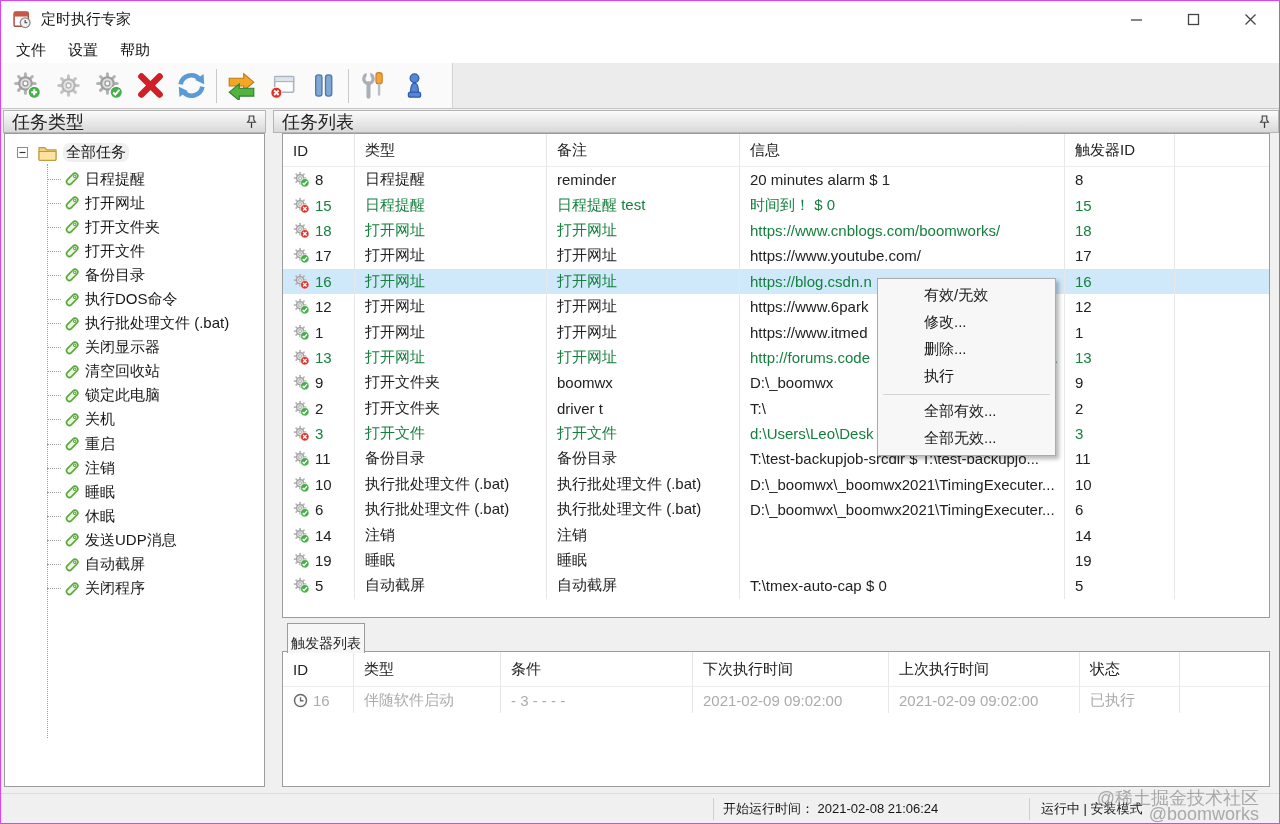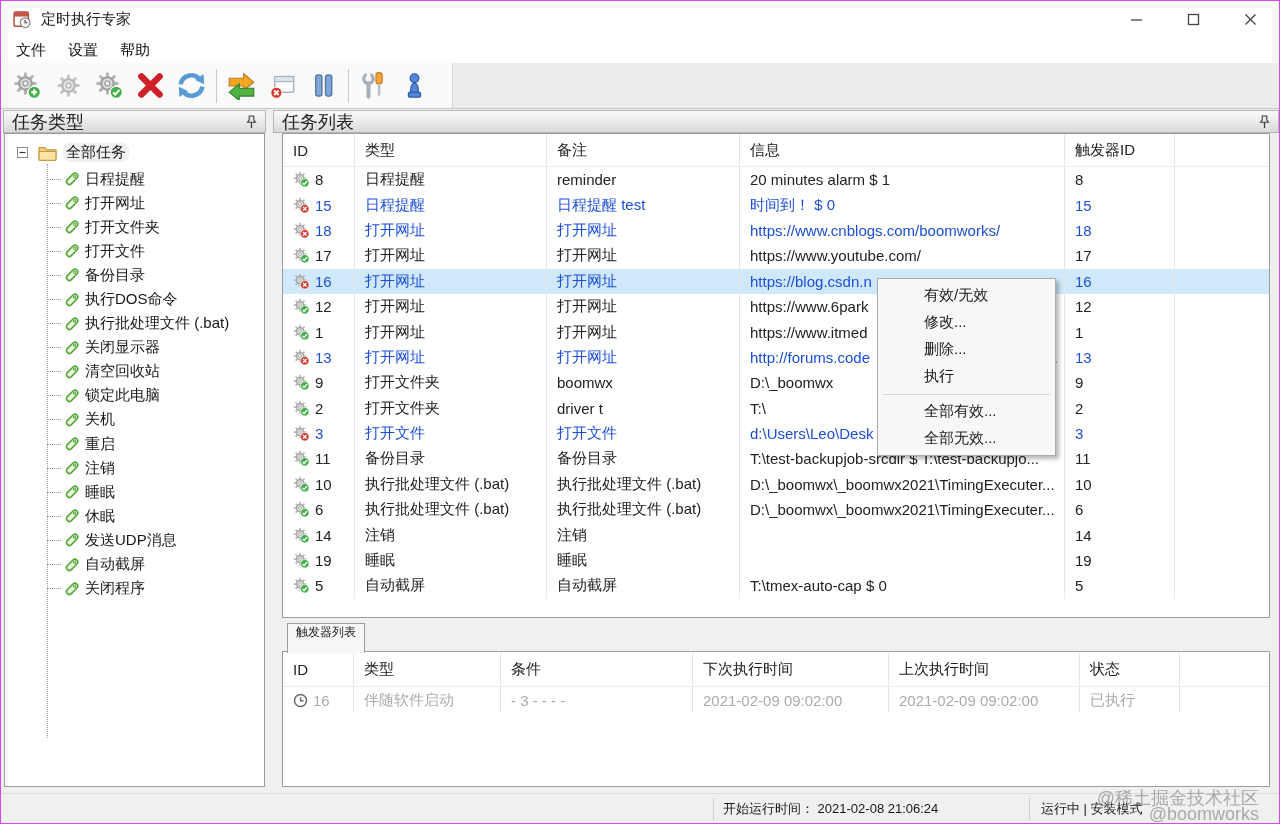--- a/index.html
+++ b/index.html
@@ -44,35 +44,35 @@
   .tag{width:16px;height:16px;flex:0 0 16px;}
   .tree-label{margin-left:5px;white-space:nowrap;}
 
   
   .task-panel{position:absolute;left:281px;top:132px;width:988px;height:485px;background:#fff;border:1px solid #9c9c9c;box-sizing:border-box;overflow:hidden;}
   .thead{display:flex;height:32px;border-bottom:1px solid #ececec;color:#222;font-size:15px;}
   .cell{padding-left:10px;box-sizing:border-box;border-right:1px solid #e7e7e7;height:100%;display:flex;align-items:center;overflow:hidden;white-space:nowrap;}
   .filler{flex:1;border-right:none;}
   .c-id{width:72px;}.c-type{width:192px;}.c-note{width:193px;}.c-info{width:325px;}.c-trig{width:110px;}
   .trow{display:flex;height:25.4px;font-size:15px;color:#222;}
-  .trow.off{color:#1d4ed8;}
+  .trow.off{color:#15803d;}
   .trow.selected .cell{background:#cfe9fb;}
   .row-ic{width:17px;height:17px;margin-right:5px;flex:0 0 17px;}
   .trow.on .b-off{display:none;}
   .trow.off .b-on{display:none;}
   .info-tail{margin-left:auto;padding-right:6px;}
 
   
   .context-menu{position:absolute;left:876px;top:277px;width:177px;background:#f7f7f7;border:1px solid #ababab;box-shadow:3px 3px 4px rgba(0,0,0,.28);padding:3px 0;z-index:10;}
   .cm-item{height:27px;display:flex;align-items:center;padding-left:46px;font-size:15px;color:#1a1a1a;}
   .cm-item.separator{height:8px;padding:0;}
   .cm-item.separator::after{content:"";flex:1;height:1px;background:#d4d4d4;margin:0 5px;}
 
   
-  .trigger-tab{position:absolute;left:286px;top:622px;width:78px;height:30px;background:#f7f7f7;border:1px solid #9c9c9c;border-bottom:none;box-sizing:border-box;display:flex;align-items:flex-start;justify-content:center;font-size:12px;color:#222;z-index:2;}
+  .trigger-tab{position:absolute;left:286px;top:622px;width:78px;height:30px;background:#f7f7f7;border:1px solid #9c9c9c;border-bottom:none;box-sizing:border-box;display:flex;align-items:flex-end;justify-content:center;font-size:14px;color:#222;z-index:2;}
   .trigger-panel{position:absolute;left:281px;top:650px;width:988px;height:136px;background:#fff;border:1px solid #9c9c9c;box-sizing:border-box;overflow:hidden;}
   .t-id{width:71px;}.t-type{width:147px;}.t-cond{width:192px;}.t-next{width:196px;}.t-last{width:191px;}.t-status{width:100px;}
   .trigger-panel .thead{height:34px;}
   .trg-row{display:flex;height:26px;font-size:15px;color:#ababab;}
   .clock{width:15px;height:15px;margin-right:5px;flex:0 0 15px;}
 
   
   .statusbar{position:absolute;left:0;right:0;top:792px;height:31px;background:#f0f0f0;border-top:1px solid #dcdcdc;font-size:13px;color:#161616;}
   .sb-sep{position:absolute;top:4px;width:1px;height:22px;background:#cfcfcf;}
   .sb-start{position:absolute;left:722px;top:6px;}

